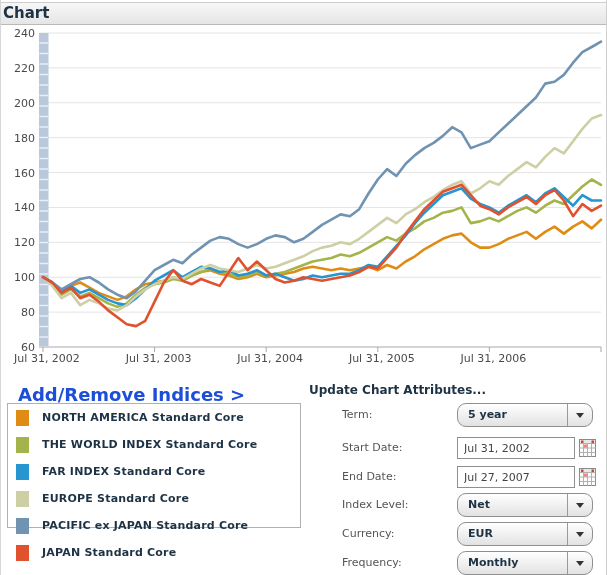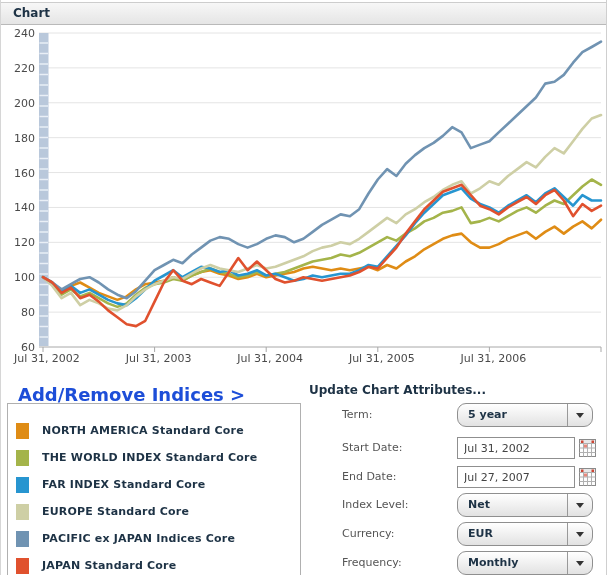--- a/index.html
+++ b/index.html
@@ -2,28 +2,28 @@
 <html><head>
 <meta charset="utf-8">
 <style>
   * { margin:0; padding:0; box-sizing:border-box; }
   body { background:#fff; font-family:"DejaVu Sans", sans-serif; }
   .page { position:relative; width:607px; height:575px; background:#fff; overflow:hidden;
           border-left:1px solid #d6d6d6; border-right:1px solid #cfcfcf; }
   .panel-header { position:absolute; top:2px; left:0; right:0; height:23px;
           background:linear-gradient(#f7f7f7,#e5e5e5);
           border-top:1px solid #cdcdcd; border-bottom:1px solid #b9b9b9; }
-  .panel-header .title { padding-left:12px; line-height:21px; font-size:12px; font-weight:bold; color:#1d3245; }
+  .panel-header .title { padding-left:2px; line-height:21px; font-size:15px; font-weight:bold; color:#1d3245; }
   #chart-svg { position:absolute; top:26px; left:0; }
 
   .bottom { position:absolute; top:375px; left:0; right:0; bottom:0; }
   .add-remove { position:absolute; left:17px; top:9px; font-size:18px; font-weight:bold;
           color:#1d4ed8; text-decoration:none; cursor:pointer; }
-  .legend-box { position:absolute; left:6px; top:28px; width:294px; height:173px;
-          border:1px solid #b0b0b0; background:#fff; padding-top:13px; }
+  .legend-box { position:absolute; left:6px; top:28px; width:294px; height:125px;
+          border:1px solid #b0b0b0; background:#fff; padding-top:0; }
   .legend-item { display:flex; align-items:center; height:27px; }
   .swatch { width:13px; height:16px; margin-left:8px; margin-right:13px; flex:0 0 13px; }
   .legend-label { font-size:11px; font-weight:bold; color:#1d3245; letter-spacing:0.2px; }
 
   .attr-title { position:absolute; left:308px; top:8px; font-size:12px; font-weight:bold; color:#1d3245; }
   .field-label { position:absolute; left:308px; font-size:11px; color:#555;margin-left:33px; }
   .dropdown { position:absolute; left:456px; width:136px; height:24px;
           border:1px solid #8f8f8f; border-radius:9px;
           background:linear-gradient(#ffffff,#e2e2e2); display:flex; cursor:pointer; overflow:hidden; }
   .dd-value { flex:1; padding-left:10px; line-height:22px; font-size:11px; font-weight:bold; color:#1d3245; }
@@ -130,21 +130,21 @@
       <div class="legend-item">
         <span class="swatch" style="background: rgb(39, 149, 208);"></span>
         <span class="legend-label">FAR INDEX Standard Core</span>
       </div>
       <div class="legend-item">
         <span class="swatch" style="background: rgb(206, 207, 165);"></span>
         <span class="legend-label">EUROPE Standard Core</span>
       </div>
       <div class="legend-item">
         <span class="swatch" style="background: rgb(112, 147, 178);"></span>
-        <span class="legend-label">PACIFIC ex JAPAN Indices Core</span>
+        <span class="legend-label">PACIFIC ex JAPAN Standard Core</span>
       </div>
       <div class="legend-item">
         <span class="swatch" style="background: rgb(224, 81, 46);"></span>
         <span class="legend-label">JAPAN Standard Core</span>
       </div>
     </div>
 
     <div class="attr-title">Update Chart Attributes...</div>
 
     <div class="field-label" style="top:33px;">Term:</div>

